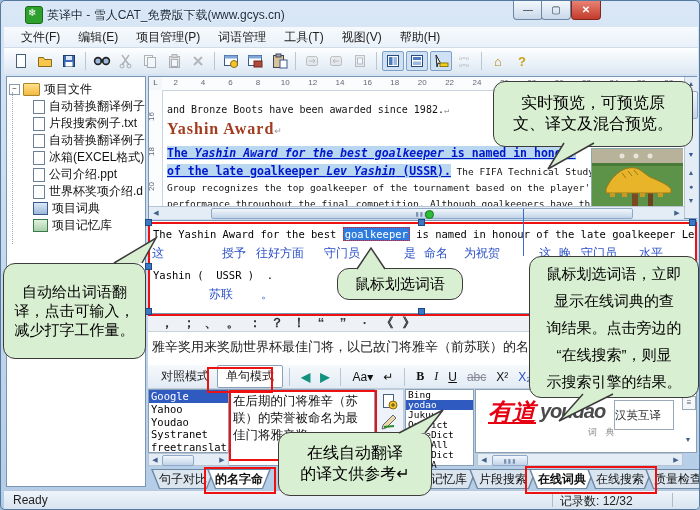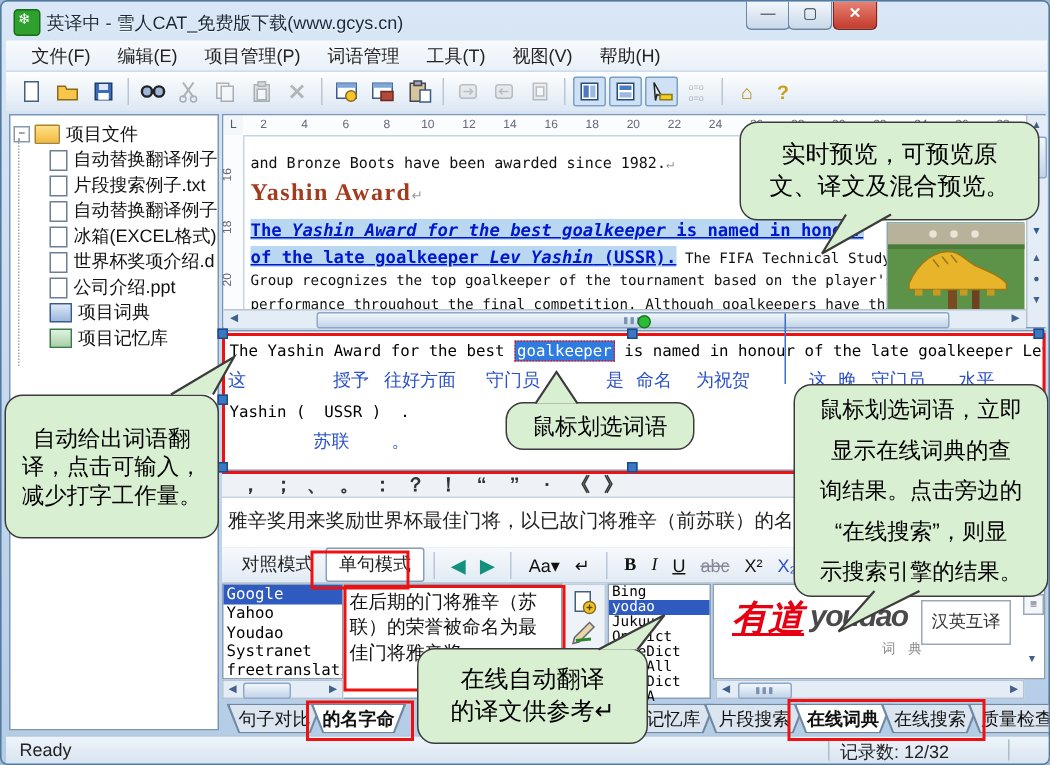--- a/index.html
+++ b/index.html
@@ -1,21 +1,21 @@
 <!DOCTYPE html>
 <html><head>
 <meta charset="utf-8">
 <style>
   html,body{margin:0;padding:0;background:#9db8d4;}
   #stage{position:relative;width:700px;height:510px;font-family:"Liberation Sans",sans-serif;overflow:hidden;
     background:linear-gradient(180deg,#d9e7f6,#b3cce6);border:1px solid #53799f;border-radius:5px;box-sizing:border-box;}
   .abs{position:absolute;}
   .mono{font-family:"DejaVu Sans Mono","Liberation Mono",monospace;}
   
-  #titlebar{left:0;top:0;width:592px;height:26px;}
+  #titlebar{left:16px;top:0;width:592px;height:26px;}
   #appicon{left:8px;top:5px;width:16px;height:16px;background:#2ea02e;border-radius:3px;border:1px solid #1a6a1a;}
   #appicon::after{content:"❄";position:absolute;left:2px;top:0px;color:#fff;font-size:10px;}
   #wtitle{left:30px;top:6px;font-size:12px;color:#18283a;text-shadow:0 1px 0 rgba(255,255,255,.8);}
   .winbtn{top:0;width:28px;height:18px;border:1px solid #6c87a5;border-top:none;border-radius:0 0 4px 4px;
     background:linear-gradient(180deg,#f4f8fc,#c9d8ea);color:#2a3a4c;font-size:10px;text-align:center;line-height:17px;}
   #btn-close{background:linear-gradient(180deg,#e98273,#c23b2c);border-color:#7e261c;color:#fff;font-weight:bold;}
   #menubar{left:3px;top:26px;width:694px;height:21px;background:linear-gradient(180deg,#f7fafd,#e9f0f8);
     border-bottom:1px solid #cfdcea;display:flex;align-items:center;padding-left:8px;box-sizing:border-box;}
   .menu-item{font-size:12px;color:#222;padding:2px 9px;}
   #toolbar{left:3px;top:47px;width:694px;height:26px;background:linear-gradient(180deg,#fdfeff,#dde8f3);
@@ -73,21 +73,21 @@
   
   .panel{background:#fff;border:1px solid #8aa0b8;box-sizing:border-box;}
   .mtrow{height:12.8px;line-height:12.8px;font-size:10.5px;padding-left:2px;white-space:nowrap;overflow:hidden;font-family:"DejaVu Sans Mono",monospace;}
   .dictrow{height:10px;line-height:10px;font-size:9.5px;padding-left:2px;white-space:nowrap;overflow:hidden;font-family:"DejaVu Sans Mono",monospace;}
   .sel{background:#2f5bc0;color:#fff;}
   #mtresult{font-size:12.5px;line-height:17px;color:#111;padding:3px 4px;}
   .iconcol-icon{margin:3px auto;display:block;}
   #youdao-cn{font-size:24px;font-weight:bold;color:#e60012;font-style:italic;font-family:"Liberation Serif",serif;}
   #youdao-en{font-size:20px;font-weight:bold;font-style:italic;color:#4a4a4a;letter-spacing:-1px;}
   #youdao-sub{font-size:9px;color:#888;letter-spacing:3px;}
-  #langbox{border:1px solid #9aa8b8;background:#fff;font-size:11.5px;color:#333;text-align:center;line-height:28px;}
+  #langbox{border:1px solid #9aa8b8;background:#fff;font-size:11.5px;color:#333;text-align:left;line-height:28px;}
   .miniicon{border:1px solid #9aa8b8;background:#f4f7fa;font-size:8px;color:#556;text-align:center;}
   
   .tab{position:absolute;height:20px;}
   .tab .shape{position:absolute;inset:0;clip-path:polygon(0 0,100% 0,calc(100% - 8px) 100%,8px 100%);background:#6e87a2;}
   .tab .face{position:absolute;inset:1px;clip-path:polygon(1px 0,calc(100% - 1px) 0,calc(100% - 8px) 100%,8px 100%);
     background:#dbe5ef;display:flex;align-items:center;justify-content:center;font-size:12px;color:#111;}
   .tab.active .face{background:#fff;font-weight:bold;}
   
   #statusbar{left:3px;top:489px;width:694px;height:18px;background:linear-gradient(180deg,#eef4fa,#d8e4f0);border-top:1px solid #b8c8da;font-size:12px;color:#222;padding-left:24px;}
   .ssep{position:absolute;top:2px;width:1px;height:14px;background:#b0bcc8;}
@@ -274,26 +274,26 @@
         <span>自动替换翻译例子</span>
       </div>
         <div class="trow">
         <span class="pad"></span>
         <span class="pageicon"></span>
         <span>冰箱(EXCEL格式).x</span>
       </div>
         <div class="trow">
         <span class="pad"></span>
         <span class="pageicon"></span>
-        <span>世界杯奖项介绍.d</span>
+        <span>公司介绍.ppt</span>
       </div>
         <div class="trow">
         <span class="pad"></span>
         <span class="pageicon"></span>
-        <span>公司介绍.ppt</span>
+        <span>世界杯奖项介绍.d</span>
       </div>
       </div>
     <div class="trow">
       <span class="pad"></span>
       <span class="bookicon"></span>
       <span>项目词典</span>
     </div>
     <div class="trow">
       <span class="pad"></span>
       <span class="bookicon green"></span>

